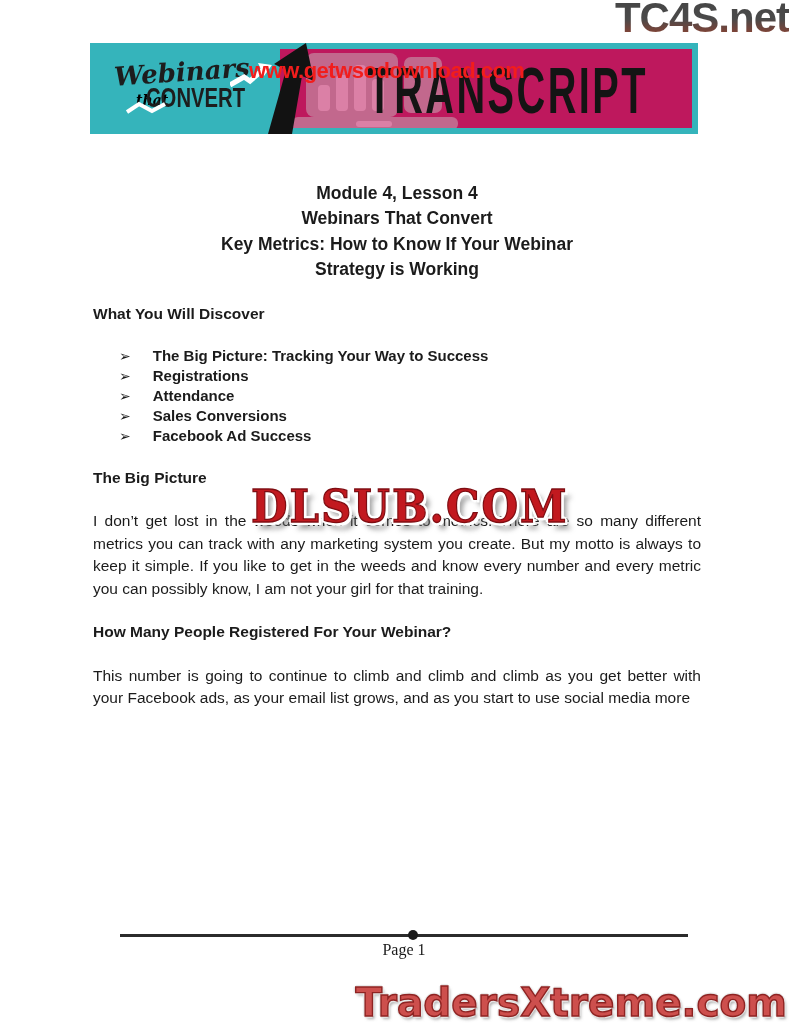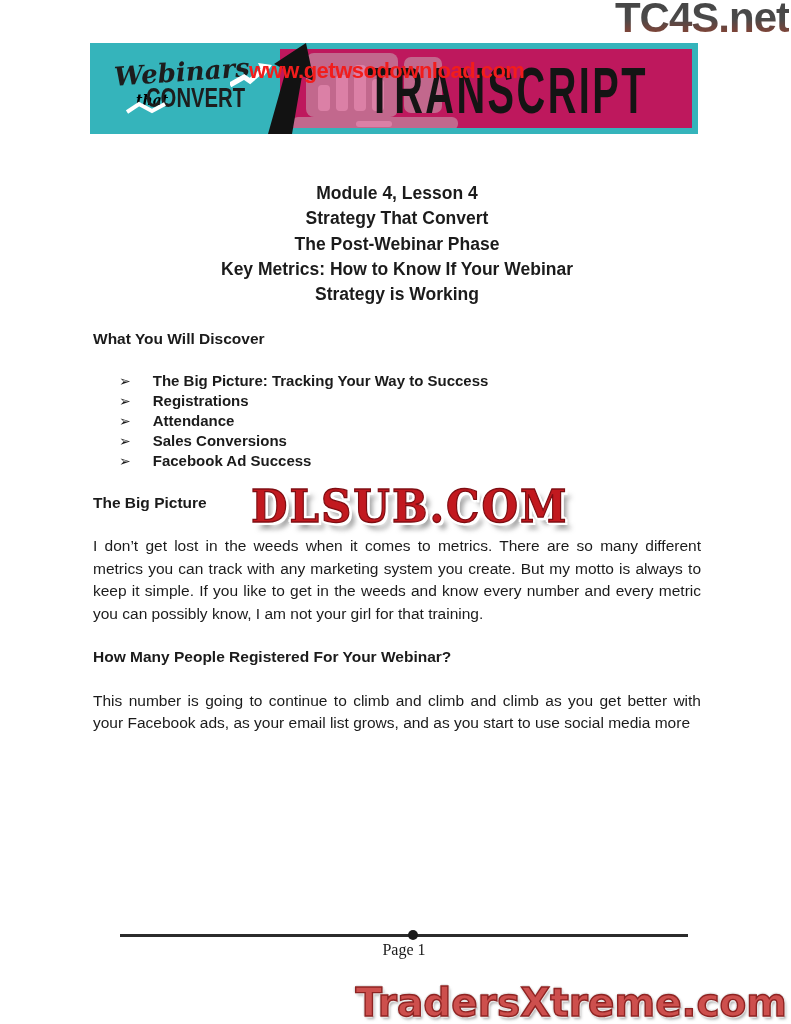--- a/index.html
+++ b/index.html
@@ -174,22 +174,21 @@
   <svg class="big-arrow" viewBox="0 0 62 91" width="62" height="91">
     <path d="M40 0 L8 21 L20 27 L2 91 L26 91 L36 33 L48 38 Z" fill="#121212"></path>
   </svg>
 </div>
 
 <div class="getwso">www.getwsodownload.com</div>
 
 <div class="content">
   <div class="doc-title">
     <div>Module 4, Lesson 4</div>
-    <div>Strategy That Convert</div>
-    <div>The Post-Webinar Phase</div>
+    <div>Webinars That Convert</div>
     <div>Key Metrics: How to Know If Your Webinar</div>
     <div>Strategy is Working</div>
   </div>
 
 
   <p class="h">What You Will Discover</p>
 
   <ul class="bullets">
     <li>
         <span class="arrow-glyph">➢</span>

